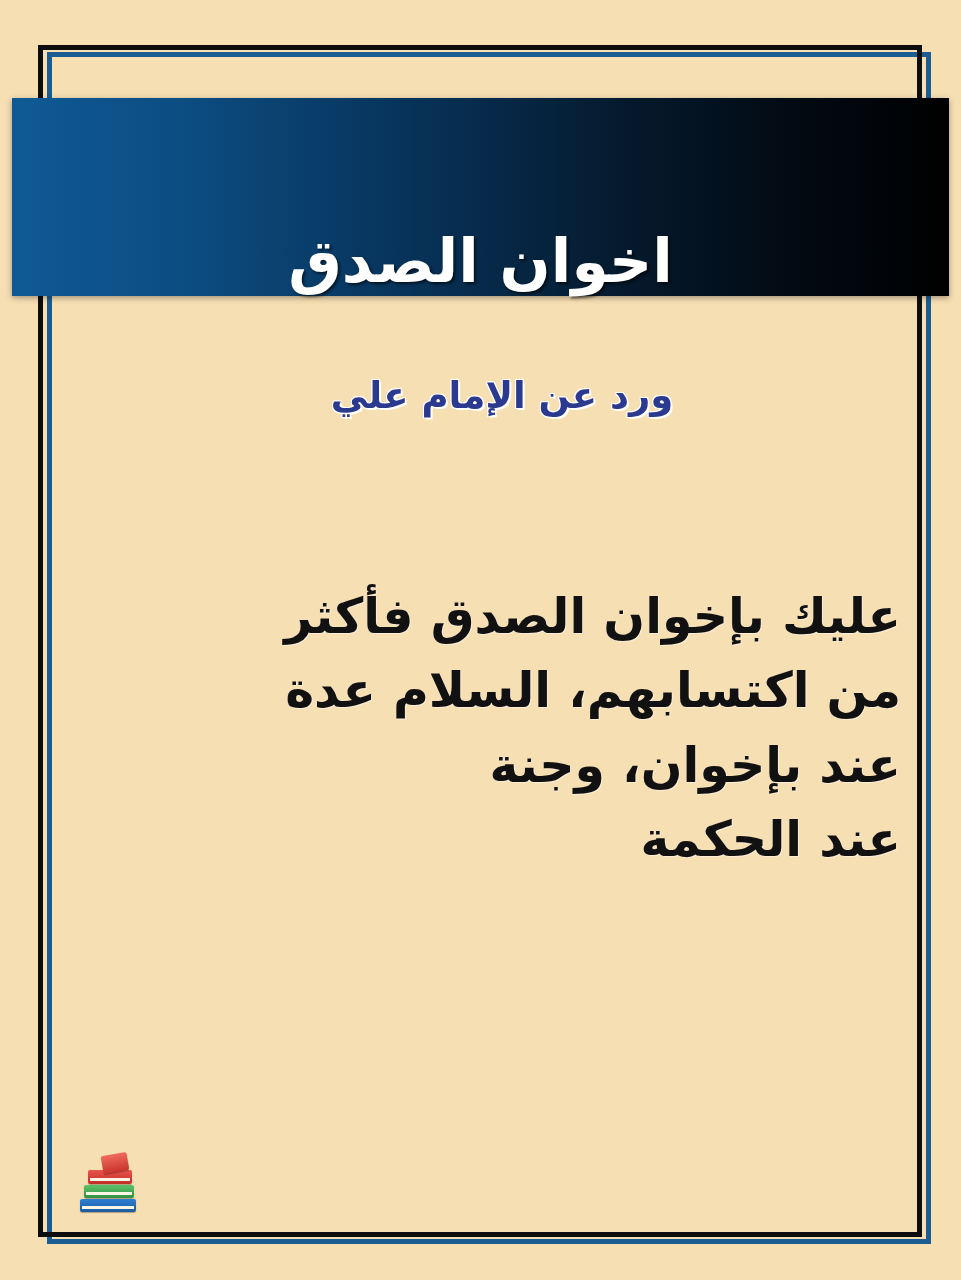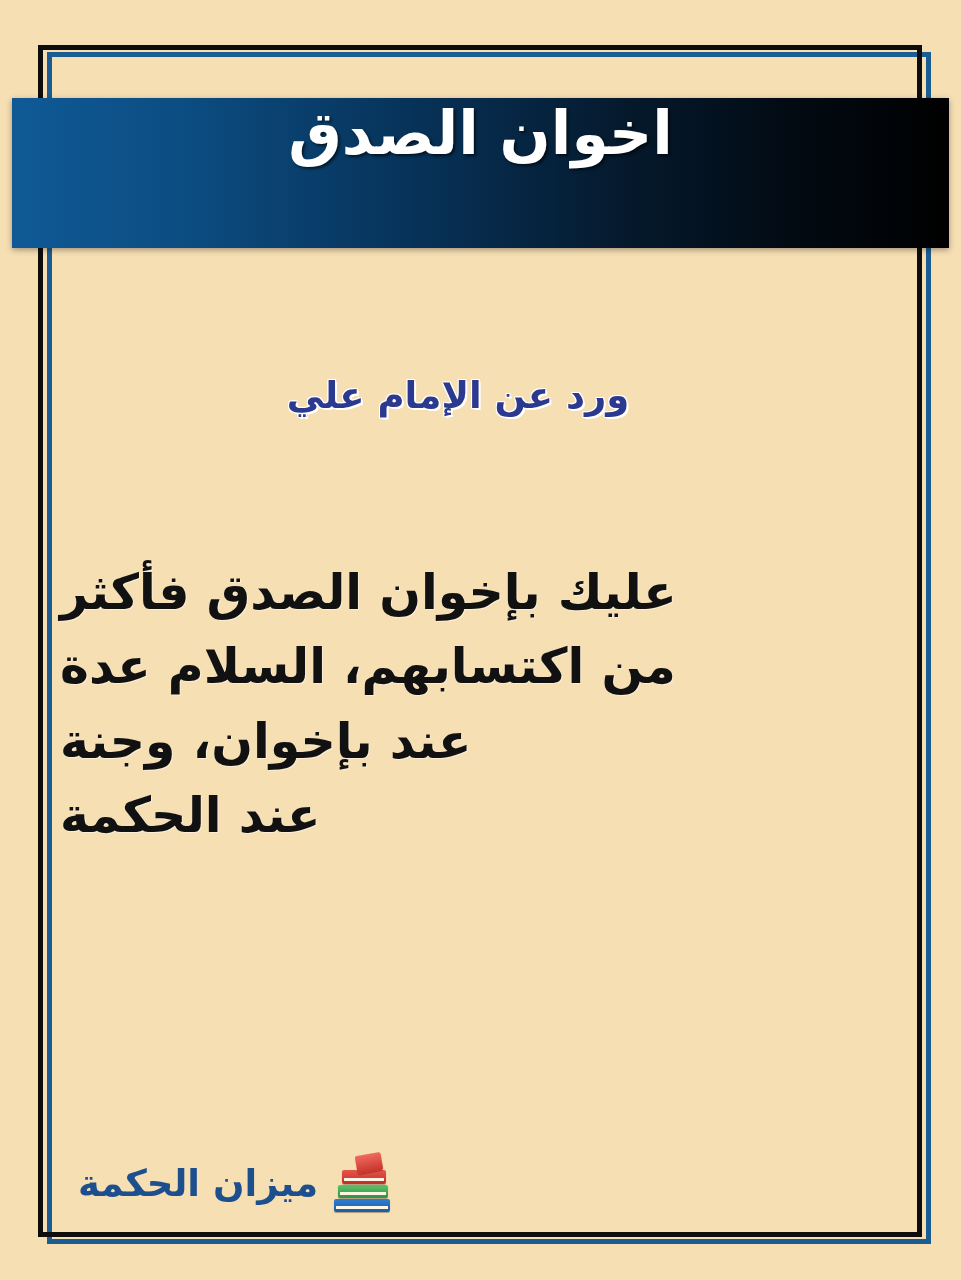--- a/index.html
+++ b/index.html
@@ -43,62 +43,63 @@
     box-sizing: border-box;
     z-index: 0;
   }
 
   
   .header-band {
     position: absolute;
     left: 12px;
     top: 98px;
     width: 937px;
-    height: 150px;
+    height: 198px;
     background: linear-gradient(90deg, #0f5a96 0%, #0c4d82 18%, #07335a 42%, #05192c 66%, #020a12 84%, #000000 100%);
     z-index: 3;
     display: flex;
-    align-items: flex-start;
+    align-items: flex-end;
     justify-content: center;
     box-shadow: 0 2px 6px rgba(0,0,0,0.35);
   }
   .header-title {
     color: #ffffff;
     font-size: 60px;
     font-weight: bold;
     letter-spacing: 1px;
     text-shadow: 2px 2px 3px rgba(0,0,0,0.6);
     direction: rtl;
   }
 
   
   .attribution {
     position: absolute;
-    left: 0;
+    left: 12px;
     top: 372px;
     width: 916px;
     text-align: center;
     z-index: 4;
     direction: rtl;
+    padding-left: 32px;
   }
   .attribution-line {
     color: #2b3a8f;
     font-size: 37px;
     font-weight: bold;
     line-height: 1.28;
     text-shadow: 2px 2px 0 #ffffff, -1px -1px 0 #ffffff, 1px -1px 0 #ffffff, -1px 1px 0 #ffffff;
   }
 
   
   .quote {
     position: absolute;
     left: 60px;
-    top: 556px;
+    top: 580px;
     width: 841px;
-    text-align: left;
+    text-align: right;
     direction: rtl;
     z-index: 4;
   }
   .quote-line {
     color: #111111;
     font-size: 49px;
     font-weight: bold;
     line-height: 1.52;
     white-space: nowrap;
     text-shadow: 1px 1px 0 rgba(255,255,255,0.45);
@@ -174,21 +175,20 @@
   </div>
 
   <div class="quote">
     <div class="quote-line">عليك بإخوان الصدق فأكثر</div>
     <div class="quote-line">من اكتسابهم، السلام عدة</div>
     <div class="quote-line">عند بإخوان، وجنة</div>
     <div class="quote-line">عند الحكمة</div>
   </div>
 
   <div class="brand">
-    <div class="brand-text">ميزان الحكمة</div>
     <div class="brand-logo">
       <div class="book b1"></div>
       <div class="page-edge p1"></div>
       <div class="book b2"></div>
       <div class="page-edge p2"></div>
       <div class="book b3"></div>
       <div class="page-edge p3"></div>
       <div class="book b4"></div>
     </div>
   </div>

